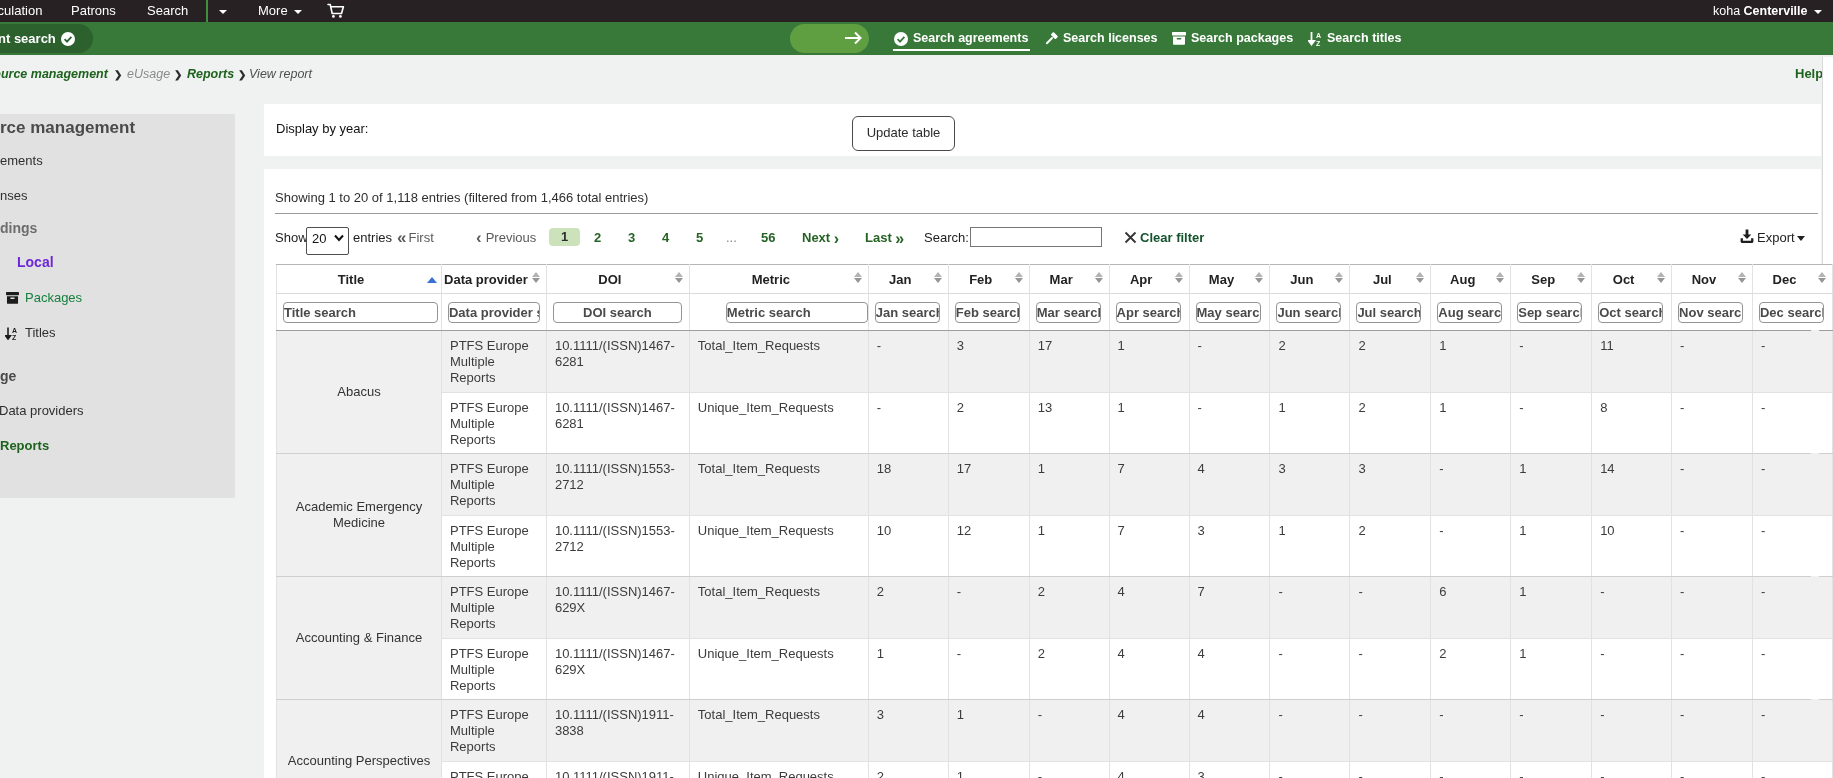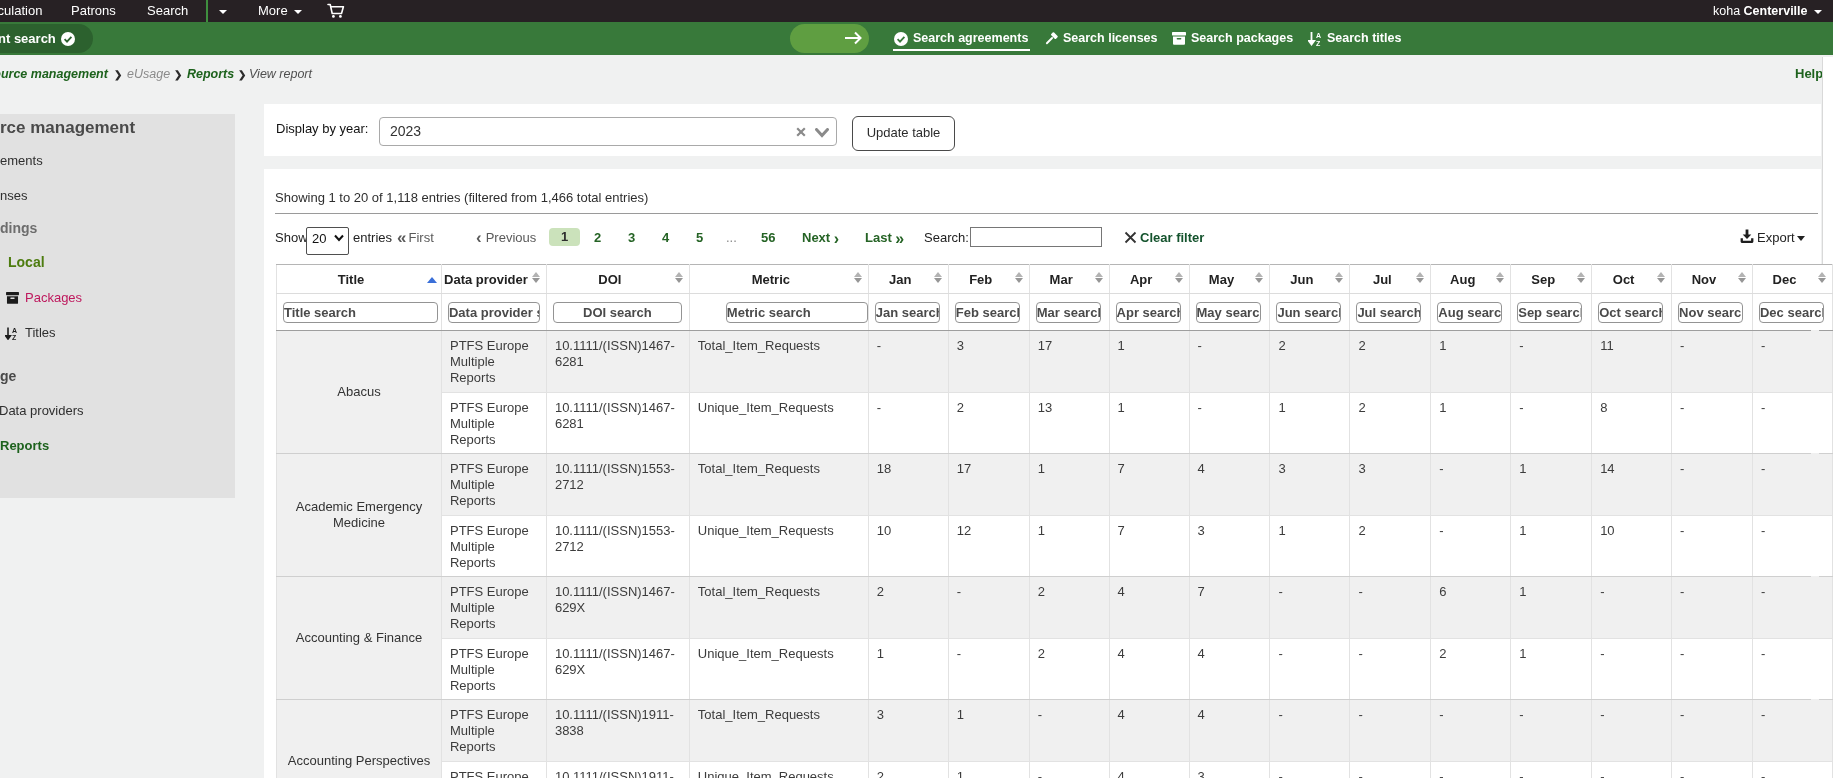--- a/index.html
+++ b/index.html
@@ -135,22 +135,22 @@
   <span class="cr-dark" style="left:249px;">View report</span>
 </div>
 <div id="help" class="abs">Help</div>
 <div id="sliver" class="abs"></div>
 
 <div id="sidemenu" class="abs">
   <div style="left:0px;top:4px;font-size:17px;font-weight:700;color:#4a4a4a;">rce management</div>
   <div style="left:0px;top:39px;font-size:13px;color:#2f2f2f;">ements</div>
   <div style="left:0px;top:74px;font-size:13px;color:#2f2f2f;">nses</div>
   <div style="left:0px;top:106px;font-size:14px;font-weight:700;color:#6d6d6d;">dings</div>
-  <div style="left:8px;top:140px;font-size:14px;font-weight:700;color:#4d7c0f;">Local</div>
-  <div style="left:25px;top:176px;font-size:13px;color:#be185d;">Packages</div>
+  <div style="left:17px;top:140px;font-size:14px;font-weight:700;color:#6d28d9;">Local</div>
+  <div style="left:25px;top:176px;font-size:13px;color:#15803d;">Packages</div>
   <div style="left:25px;top:211px;font-size:13px;color:#2f2f2f;">Titles</div>
   <div style="left:0px;top:254px;font-size:14px;font-weight:700;color:#4a4a4a;">ge</div>
   <div style="left:-1px;top:289px;font-size:13px;color:#2f2f2f;">Data providers</div>
   <svg style="position:absolute;left:6px;top:178px;" width="13" height="12" viewBox="0 0 14 13" fill="#1c1c1c">
     <rect x="0" y="0" width="14" height="3.4" rx="0.6"></rect>
     <path d="M1 4.6h12v7.2a1 1 0 0 1-1 1H2a1 1 0 0 1-1-1z"></path>
     <rect x="4.6" y="6" width="4.8" height="1.6" rx="0.8" fill="#e1e1e1"></rect>
   </svg>
   <svg style="position:absolute;left:5px;top:213px;" width="14" height="13" viewBox="0 0 15 14" fill="#1c1c1c">
     <path d="M3.2 0.5v9.5M3.2 13 L0.6 9.4 h5.2 z" stroke="#1c1c1c" stroke-width="1.7"></path>
@@ -158,29 +158,20 @@
     <text x="7.5" y="14" font-size="7.5" font-weight="bold" fill="#1c1c1c">Z</text>
   </svg>
 </div>
 <div id="side-active" class="abs">
     <div style="position:absolute;left:0;top:12px;font-size:13px;font-weight:700;color:#1d621d;">Reports</div>
   </div>
 <div id="side-strip" class="abs"></div>
 
 <div id="card1" class="abs">
   <div style="position:absolute;left:12px;top:17px;font-size:13px;color:#111;">Display by year:</div>
-  <div id="sel2">
-    <span style="position:absolute;left:10px;top:5px;font-size:14px;color:#333;">2023</span>
-    <svg style="position:absolute;right:30px;top:9px;" width="10" height="10" viewBox="0 0 10 10">
-      <path d="M1.2 1.2 L8.8 8.8 M8.8 1.2 L1.2 8.8" stroke="#8a8a8a" stroke-width="2.2"></path>
-    </svg>
-    <svg style="position:absolute;right:7px;top:10px;" width="14" height="10" viewBox="0 0 14 10">
-      <path d="M1.5 1.5 L7 7.5 L12.5 1.5" stroke="#8a8a8a" stroke-width="3" fill="none" stroke-linecap="round"></path>
-    </svg>
-  </div>
   <div id="updbtn">Update table</div>
 </div>
 
 <div id="card2" class="abs">
   <div style="position:absolute;left:11px;top:21px;font-size:13px;color:#2e2e2e;">Showing 1 to 20 of 1,118 entries (filtered from 1,466 total entries)</div>
   <div style="position:absolute;left:11px;top:44px;width:1543px;height:1px;background:#9a9a9a;"></div>
 </div>
 
 <div class="pg pg-gray" style="left:275px;top:230px;color:#222;">Show</div>
 <div class="pg" style="left:306px;top:227px;width:43px;height:28px;border:1px solid #4f4f4f;border-radius:2px;background:#fff;">

